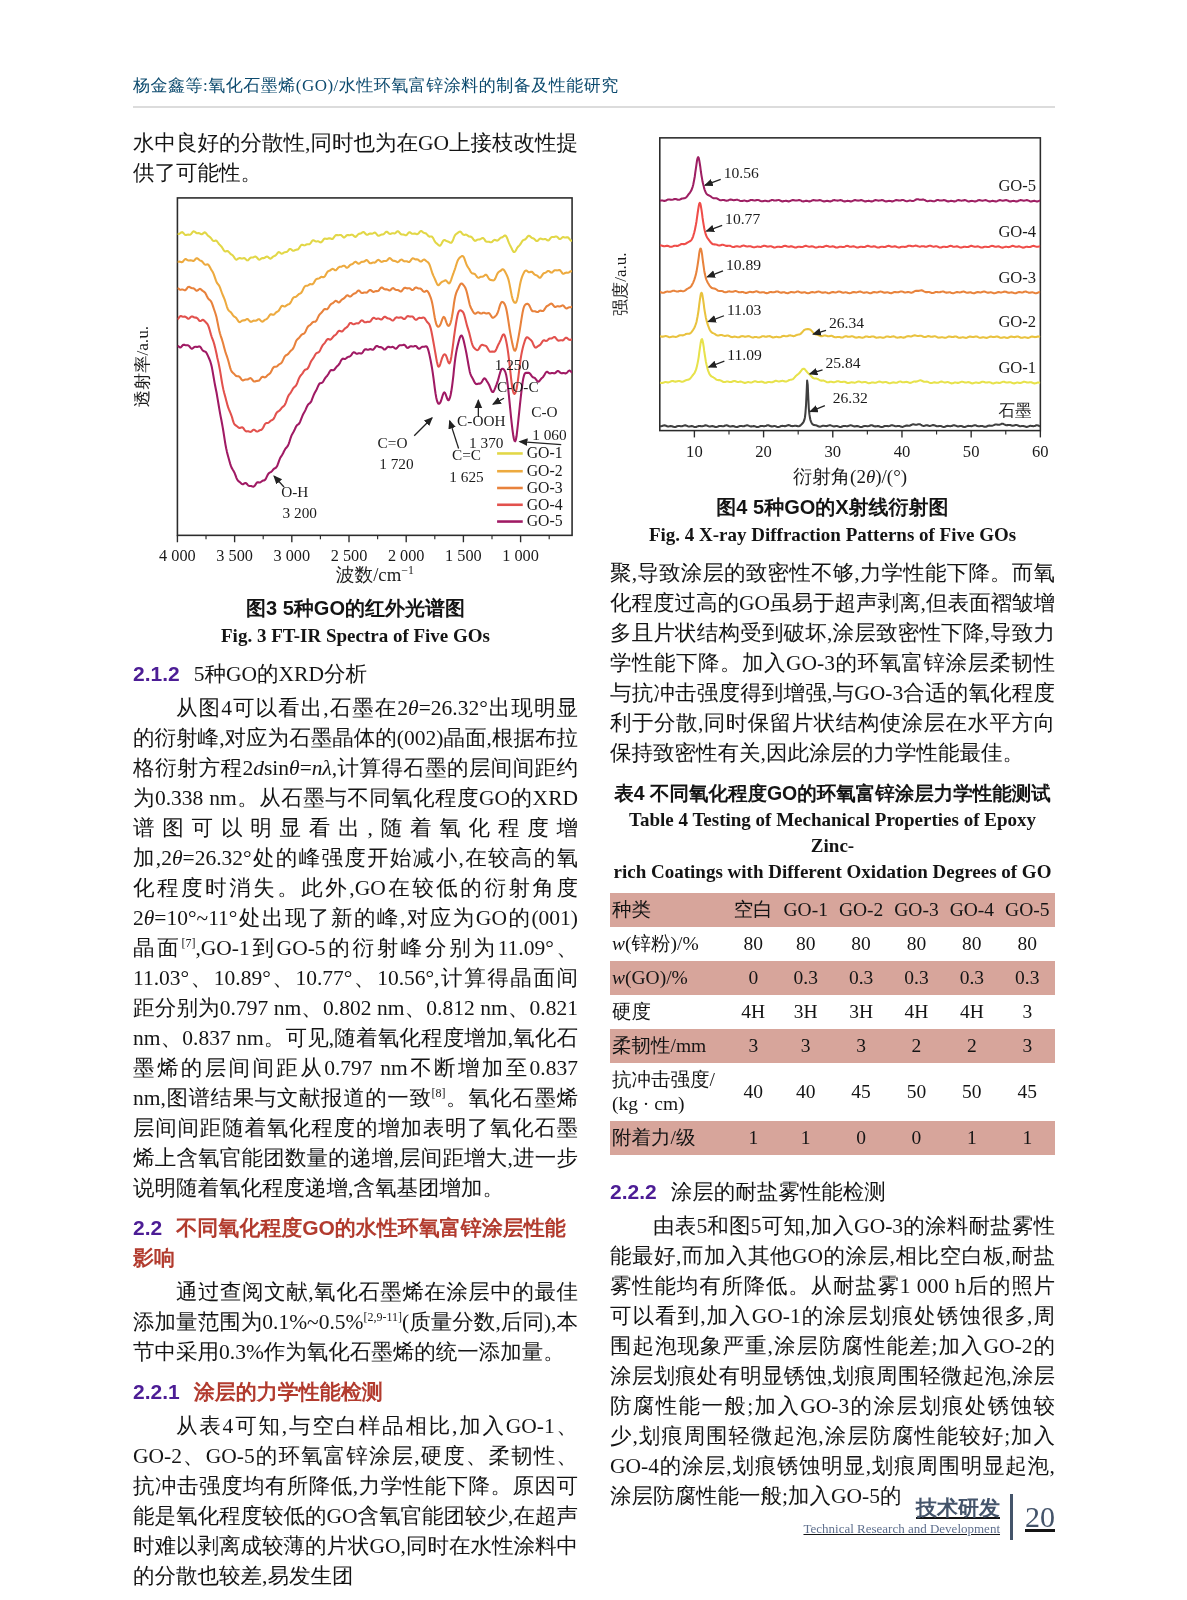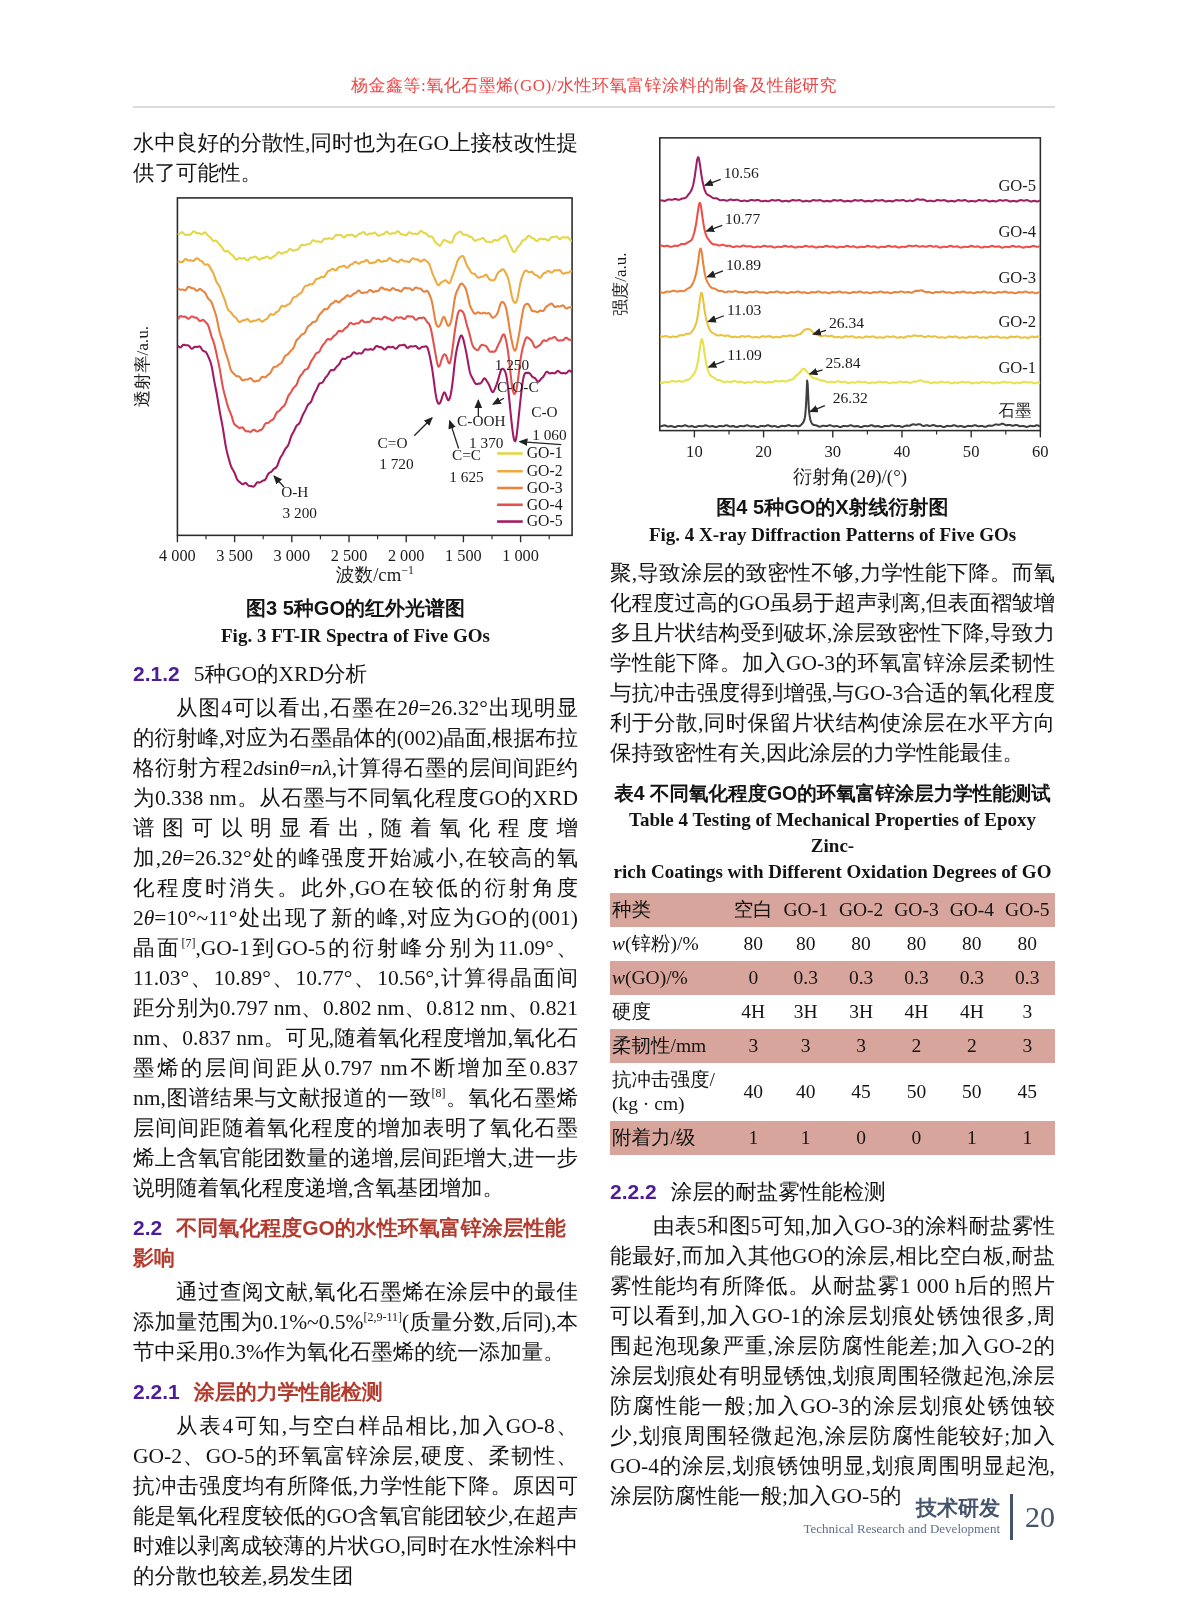--- a/index.html
+++ b/index.html
@@ -1,19 +1,19 @@
 <!DOCTYPE html>
 <html><head>
 <meta charset="utf-8">
 <style>
   html,body{margin:0;padding:0;background:#ffffff;}
   body{width:1187px;height:1600px;position:relative;overflow:hidden;
        font-family:"Liberation Serif","DejaVu Serif",serif;color:#141414;}
-  .runhead{position:absolute;top:74px;left:133px;width:922px;text-align:center;
-           font-size:17px;color:#ef4444;letter-spacing:.5px;}
+  .runhead{position:absolute;top:74px;left:133px;width:922px;text-align:left;
+           font-size:17px;color:#0c4a6e;letter-spacing:.5px;}
   .runrule{position:absolute;top:106px;left:133px;width:922px;border-top:2px solid #dcdcdc;}
   .columns{position:absolute;top:128px;left:133px;width:922px;display:flex;gap:32px;}
   .col{width:445px;}
   .para{font-size:21.5px;line-height:30px;text-align:justify;}
   .para sup{font-size:12px;line-height:0;}
   .indent{text-indent:2em;}
   .figsvg{display:block;width:444px;margin:4px auto 2px auto;}
   .cap-cn{font-family:"Liberation Sans","DejaVu Sans",sans-serif;font-weight:bold;
           font-size:20px;text-align:center;line-height:28px;margin-top:2px;}
   .cap-en{font-weight:bold;font-size:19px;text-align:center;line-height:27px;}
@@ -23,21 +23,21 @@
   .sec .t-red{font-family:"Liberation Sans","DejaVu Sans",sans-serif;font-weight:bold;color:#b23b2e;}
   .sec .t-plain{color:#141414;font-size:21.5px;}
   .tbl-title-cn{font-family:"Liberation Sans","DejaVu Sans",sans-serif;font-weight:bold;
                 font-size:19.5px;text-align:center;line-height:27px;margin-top:12px;}
   .tbl-title-en{font-weight:bold;font-size:19px;text-align:center;line-height:26px;}
   table.t4{width:100%;border-collapse:collapse;font-size:19.5px;margin-top:8px;}
   table.t4 th{font-weight:normal;}
   table.t4 th,table.t4 td{padding:5px 3px;text-align:center;line-height:24px;}
   table.t4 .lab{text-align:left;padding-left:2px;}
   table.t4 tr.pink{background:#d7a59b;}
-  .footer{position:absolute;top:1494px;right:132px;display:flex;align-items:center;}
+  .footer{position:absolute;top:1494px;right:132px;display:flex;align-items:center;text-decoration:underline;}
   .f-left{text-align:right;}
   .f-cn{font-family:"Liberation Sans","DejaVu Sans",sans-serif;font-weight:bold;
         font-size:21px;color:#44546a;line-height:24px;}
   .f-en{font-size:13px;color:#5e6f8d;line-height:18px;}
   .f-bar{width:3px;height:46px;background:#44546a;margin:0 12px 0 10px;}
   .f-num{font-size:30px;color:#44546a;}
 </style>
 </head>
 <body>
 
@@ -125,21 +125,21 @@
     <div class="para indent"><span>从图4可以看出,石墨在2</span><i>θ</i><span>=26.32°出现明显的衍射峰,对应为石墨晶体的(002)晶面,根据布拉格衍射方程2</span><i>d</i><span>sin</span><i>θ</i><span>=</span><i>nλ</i><span>,计算得石墨的层间间距约为0.338 nm。从石墨与不同氧化程度GO的XRD谱图可以明显看出,随着氧化程度增加,2</span><i>θ</i><span>=26.32°处的峰强度开始减小,在较高的氧化程度时消失。此外,GO在较低的衍射角度2</span><i>θ</i><span>=10°~11°处出现了新的峰,对应为GO的(001)晶面</span><sup>[7]</sup><span>,GO-1到GO-5的衍射峰分别为11.09°、11.03°、10.89°、10.77°、10.56°,计算得晶面间距分别为0.797 nm、0.802 nm、0.812 nm、0.821 nm、0.837 nm。可见,随着氧化程度增加,氧化石墨烯的层间间距从0.797 nm不断增加至0.837 nm,图谱结果与文献报道的一致</span><sup>[8]</sup><span>。氧化石墨烯层间间距随着氧化程度的增加表明了氧化石墨烯上含氧官能团数量的递增,层间距增大,进一步说明随着氧化程度递增,含氧基团增加。</span></div>
 
     <div class="sec">
       <span class="num">2.2</span><span class="t-red">不同氧化程度GO的水性环氧富锌涂层性能影响</span>
     </div>
     <div class="para indent"><span>通过查阅文献,氧化石墨烯在涂层中的最佳添加量范围为0.1%~0.5%</span><sup>[2,9-11]</sup><span>(质量分数,后同),本节中采用0.3%作为氧化石墨烯的统一添加量。</span></div>
 
     <div class="sec">
       <span class="num">2.2.1</span><span class="t-red">涂层的力学性能检测</span>
     </div>
-    <div class="para indent"><span>从表4可知,与空白样品相比,加入GO-8、GO-2、GO-5的环氧富锌涂层,硬度、柔韧性、抗冲击强度均有所降低,力学性能下降。原因可能是氧化程度较低的GO含氧官能团较少,在超声时难以剥离成较薄的片状GO,同时在水性涂料中的分散也较差,易发生团</span></div>
+    <div class="para indent"><span>从表4可知,与空白样品相比,加入GO-1、GO-2、GO-5的环氧富锌涂层,硬度、柔韧性、抗冲击强度均有所降低,力学性能下降。原因可能是氧化程度较低的GO含氧官能团较少,在超声时难以剥离成较薄的片状GO,同时在水性涂料中的分散也较差,易发生团</span></div>
   </div>
 
   <div class="col">
     <svg class="figsvg" id="xrd-svg" viewBox="0 0 455 368">
         <defs>
           <marker id="arrX" markerWidth="8" markerHeight="8" refX="6" refY="3" orient="auto" markerUnits="strokeWidth">
             <path d="M0,0 L7,3 L0,6 Z" fill="#222"></path>
           </marker>
           <clipPath id="clipX">
             <rect x="50" y="6" width="390" height="300"></rect>

